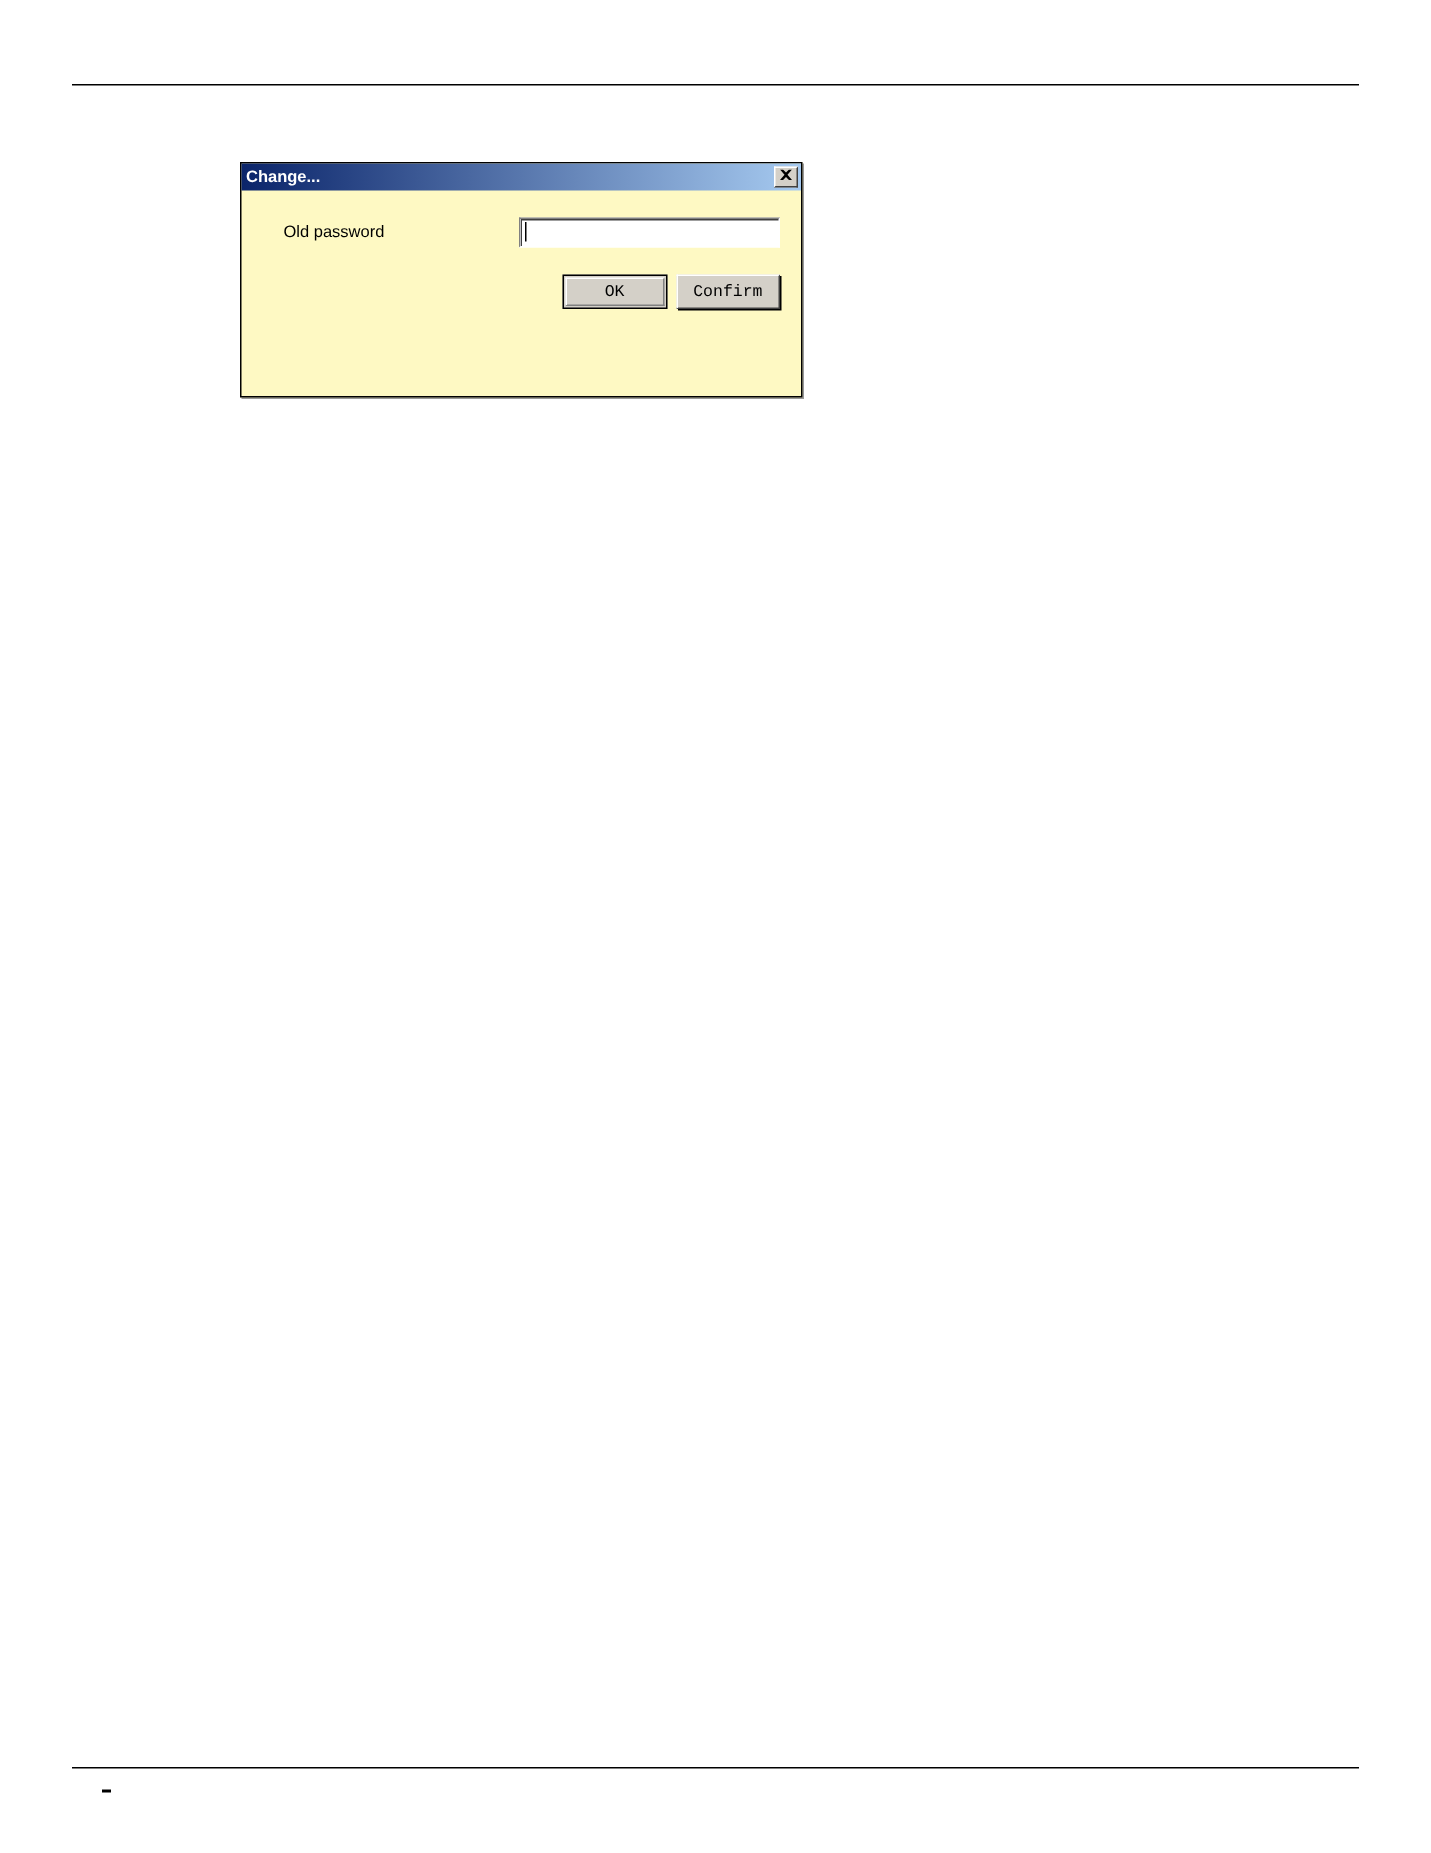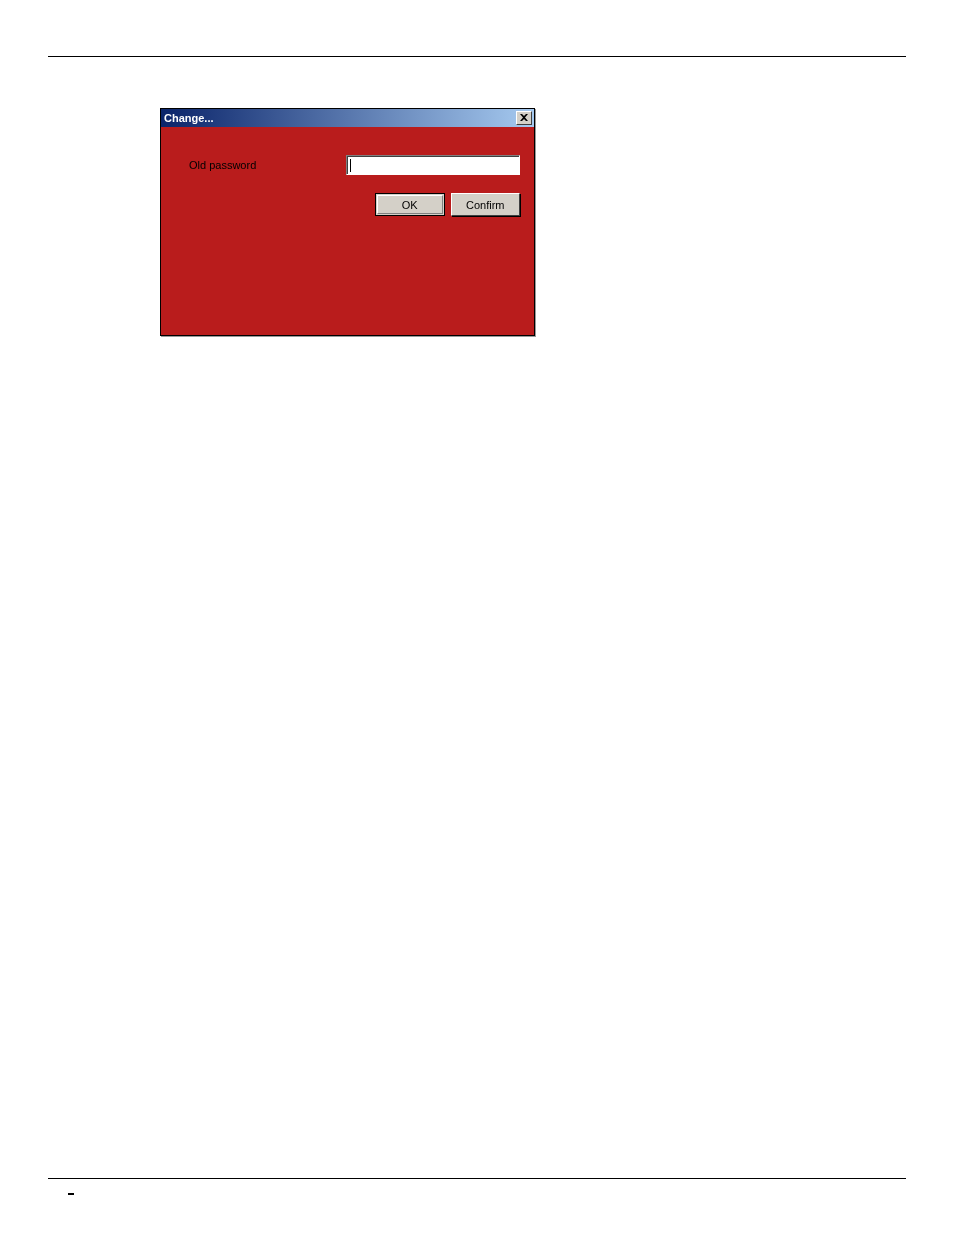--- a/index.html
+++ b/index.html
@@ -37,22 +37,22 @@
       left: 68px;
       width: 6px;
       height: 2px;
       background: #000000;
     }
     .dialog {
       position: absolute;
       top: 108px;
       left: 160px;
       width: 375px;
-      height: 228px;
-      background: #b91c1c;
+      height: 157px;
+      background: #fef9c3;
       border: 1px solid #000000;
       box-shadow: 1px 1px 0 rgba(0,0,0,0.4);
     }
     .titlebar {
       height: 18px;
       background: linear-gradient(to right, #0a246a, #a6caf0);
       display: flex;
       align-items: center;
       justify-content: space-between;
       padding-left: 3px;
@@ -83,21 +83,20 @@
       line-height: 1;
       color: #000000;
     }
     .dialog-body {
       padding: 18px 14px 14px 28px;
     }
     .form-row {
       display: flex;
       align-items: center;
       margin-bottom: 18px;
-      margin-top: 10px;
     }
     .form-label {
       width: 158px;
       font-size: 11px;
       color: #000000;
     }
     .text-input {
       width: 176px;
       height: 20px;
       background: #ffffff;
@@ -116,20 +115,21 @@
       height: 13px;
       background: #000000;
       vertical-align: middle;
     }
     .button-row {
       display: flex;
       justify-content: flex-start;
       padding-left: 186px;
       gap: 6px;
       margin-top: 12px;
+      font-family: Liberation Mono, monospace;
     }
     .win-button {
       width: 75px;
       height: 23px;
       background: #d4d0c8;
       border-top: 1px solid #ffffff;
       border-left: 1px solid #ffffff;
       border-right: 1px solid #404040;
       border-bottom: 1px solid #404040;
       box-shadow: 1px 1px 0 #000000;

